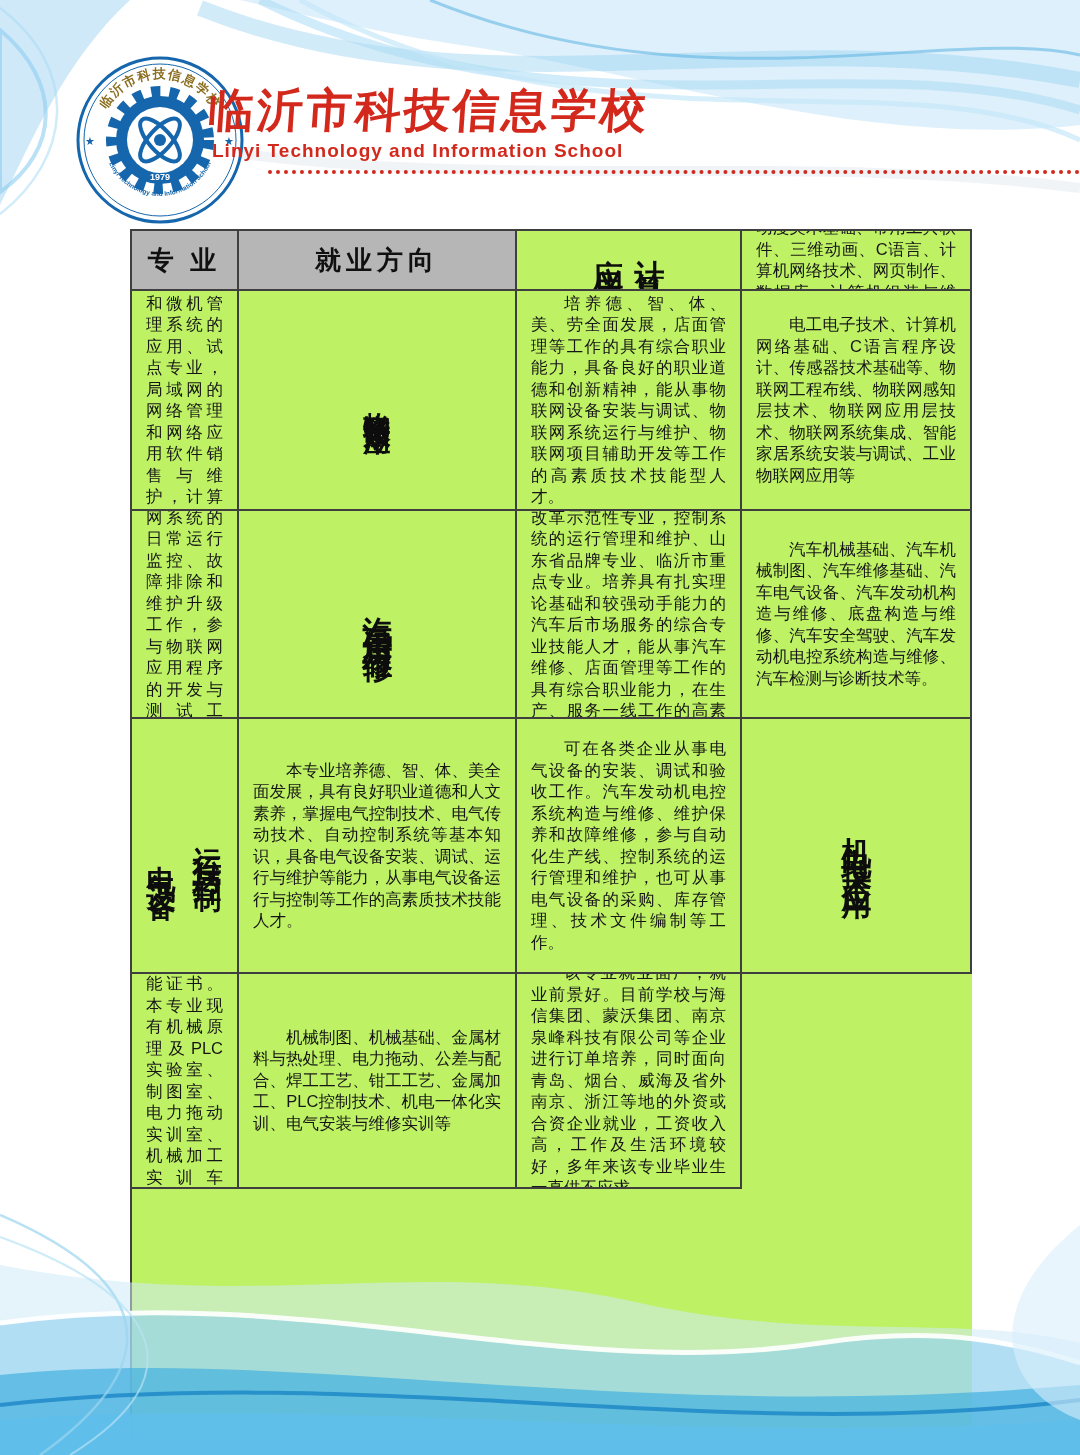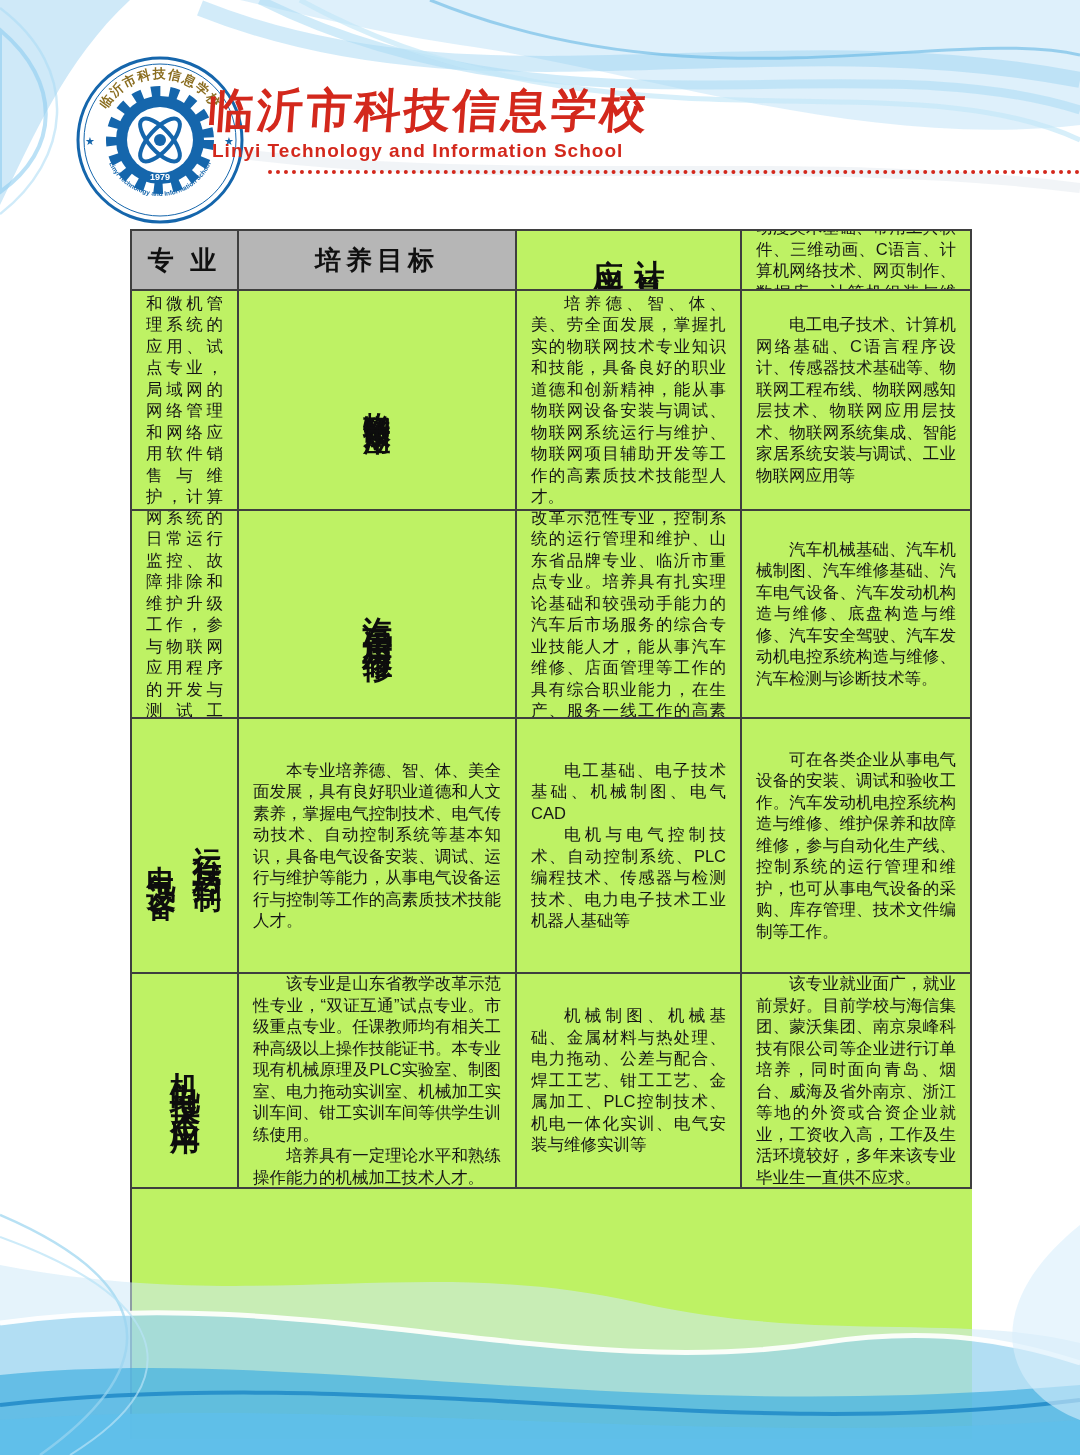--- a/index.html
+++ b/index.html
@@ -126,37 +126,37 @@
     <text x="149" y="90" font-size="11" fill="#1566ac">★</text>
   </svg>
 
   <div class="title-zh">临沂市科技信息学校</div>
   <div class="title-en">Linyi Technology and Information School</div>
   <div class="dotted-divider"></div>
 
   <div class="majors-table">
 
     <div class="cell head">专 业</div>
-    <div class="cell head">培养目标</div>
+    <div class="cell head">就业方向</div>
 
     <div class="cell major-cell">
       <span class="vtext ls-5a">计算机应用</span>
     </div>
     <div class="cell">
       <p>计算机基础、Windows10管理和维护、动漫美术基础、常用工具软件、三维动画、C语言、计算机网络技术、网页制作、数据库、计算机组装与维护、数字影音编辑与合成、影视后期特效等</p>
     </div>
     <div class="cell">
       <p>学生毕业后可从事企事业单位办公自动化和微机管理系统的应用、试点专业，局域网的网络管理和网络应用软件销售与维护，计算机行业的生产、组装与售后服务工作。</p>
     </div>
 
     <div class="cell major-cell">
       <span class="vtext ls-7tight">物联网技术应用</span>
     </div>
     <div class="cell">
-      <p>培养德、智、体、美、劳全面发展，掌握扎实的物联网技术专业知识和技能，具备良好的职业道德和创新精神，能从事物联网设备安装与调试、物联网系统运行与维护、物联网项目辅助开发等工作的高素质技术技能型人才。</p>
+      <p>培养德、智、体、美、劳全面发展，店面管理等工作的具有综合职业能力，具备良好的职业道德和创新精神，能从事物联网设备安装与调试、物联网系统运行与维护、物联网项目辅助开发等工作的高素质技术技能型人才。</p>
     </div>
     <div class="cell">
       <p>电工电子技术、计算机网络基础、C语言程序设计、传感器技术基础等、物联网工程布线、物联网感知层技术、物联网应用层技术、物联网系统集成、智能家居系统安装与调试、工业物联网应用等</p>
     </div>
     <div class="cell">
       <p>负责物联网设备的安装、调试和维护，从事物联网系统的日常运行监控、故障排除和维护升级工作，参与物联网应用程序的开发与测试工作，协助完成物联网项目的规划、实施和管理等。</p>
     </div>
 
     <div class="cell major-cell">
       <span class="vtext ls-7med">汽车运用与维修</span>
@@ -167,24 +167,20 @@
     <div class="cell">
       <p>汽车机械基础、汽车机械制图、汽车维修基础、汽车电气设备、汽车发动机构造与维修、底盘构造与维修、汽车安全驾驶、汽车发动机电控系统构造与维修、汽车检测与诊断技术等。</p>
     </div>
 
     <div class="cell major-cell">
       <span class="vtext ls-pair shift-down">电气设备</span>
       <span class="vtext ls-pair">运行与控制</span>
     </div>
     <div class="cell">
       <p>本专业培养德、智、体、美全面发展，具有良好职业道德和人文素养，掌握电气控制技术、电气传动技术、自动控制系统等基本知识，具备电气设备安装、调试、运行与维护等能力，从事电气设备运行与控制等工作的高素质技术技能人才。</p>
-    </div>
-    <div class="cell">
-      <p>电工基础、电子技术基础、机械制图、电气CAD</p>
-      <p>电机与电气控制技术、自动控制系统、PLC编程技术、传感器与检测技术、电力电子技术工业机器人基础等</p>
     </div>
     <div class="cell">
       <p>可在各类企业从事电气设备的安装、调试和验收工作。汽车发动机电控系统构造与维修、维护保养和故障维修，参与自动化生产线、控制系统的运行管理和维护，也可从事电气设备的采购、库存管理、技术文件编制等工作。</p>
     </div>
 
     <div class="cell major-cell">
       <span class="vtext ls-6">机电技术应用</span>
     </div>
     <div class="cell">
       <p>该专业是山东省教学改革示范性专业，“双证互通”试点专业。市级重点专业。任课教师均有相关工种高级以上操作技能证书。本专业现有机械原理及PLC实验室、制图室、电力拖动实训室、机械加工实训车间、钳工实训车间等供学生训练使用。</p>

